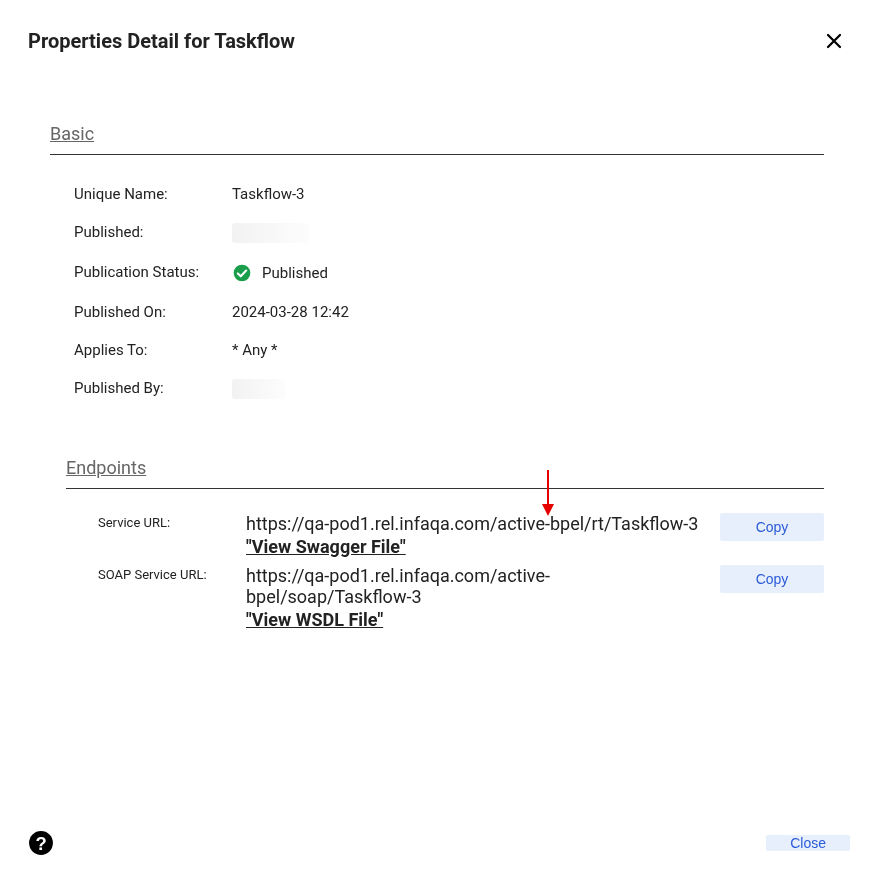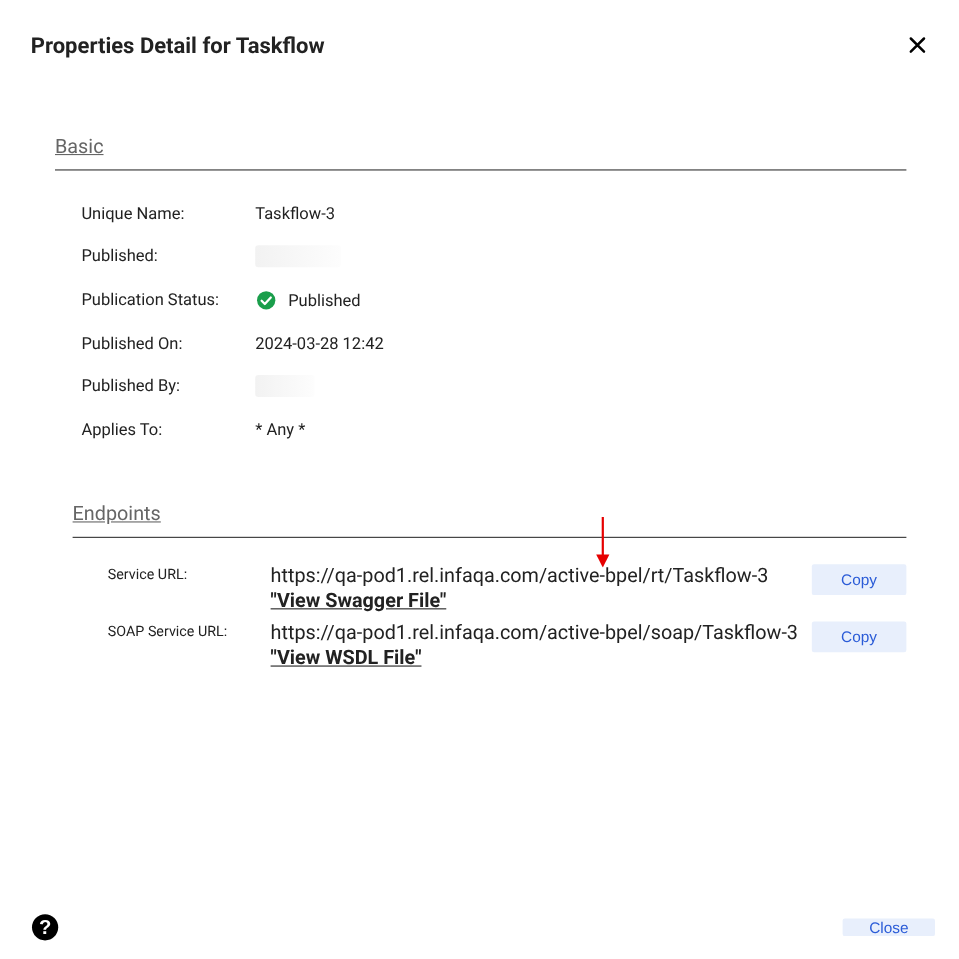--- a/index.html
+++ b/index.html
@@ -101,21 +101,21 @@
     }
     .copy-btn {
       background: #e8effc;
       color: #2a5bd7;
       border: none;
       padding: 6px 20px;
       font-size: 14px;
       border-radius: 2px;
       cursor: pointer;
       margin-left: 10px;
-      width: 86px;
+      width: 104px;
     }
     .arrow-annotation {
       position: absolute;
       left: 538px;
       top: 468px;
       pointer-events: none;
     }
     .footer {
       position: absolute;
       bottom: 16px;
@@ -174,28 +174,28 @@
           </svg>
       </span>
       <span>Published</span>
     </div>
   </div>
   <div class="row">
     <div class="label">Published On:</div>
     <div class="value">2024-03-28 12:42</div>
   </div>
   <div class="row">
+    <div class="label">Applies To:</div>
+    <div class="value">* Any *</div>
+  </div>
+  <div class="row">
     <div class="label">Published By:</div>
     <div class="value">
         <div class="redacted sm"></div>
       </div>
-  </div>
-  <div class="row">
-    <div class="label">Applies To:</div>
-    <div class="value">* Any *</div>
   </div>
 
   <div class="endpoints">
     <div class="section-title">Endpoints</div>
     <hr class="hr">
 
     <div class="ep-row">
       <div class="label">Service URL:</div>
       <div class="url-col">
         <span>https://qa-pod1.rel.infaqa.com/active-bpel/rt/Taskflow-3</span>

